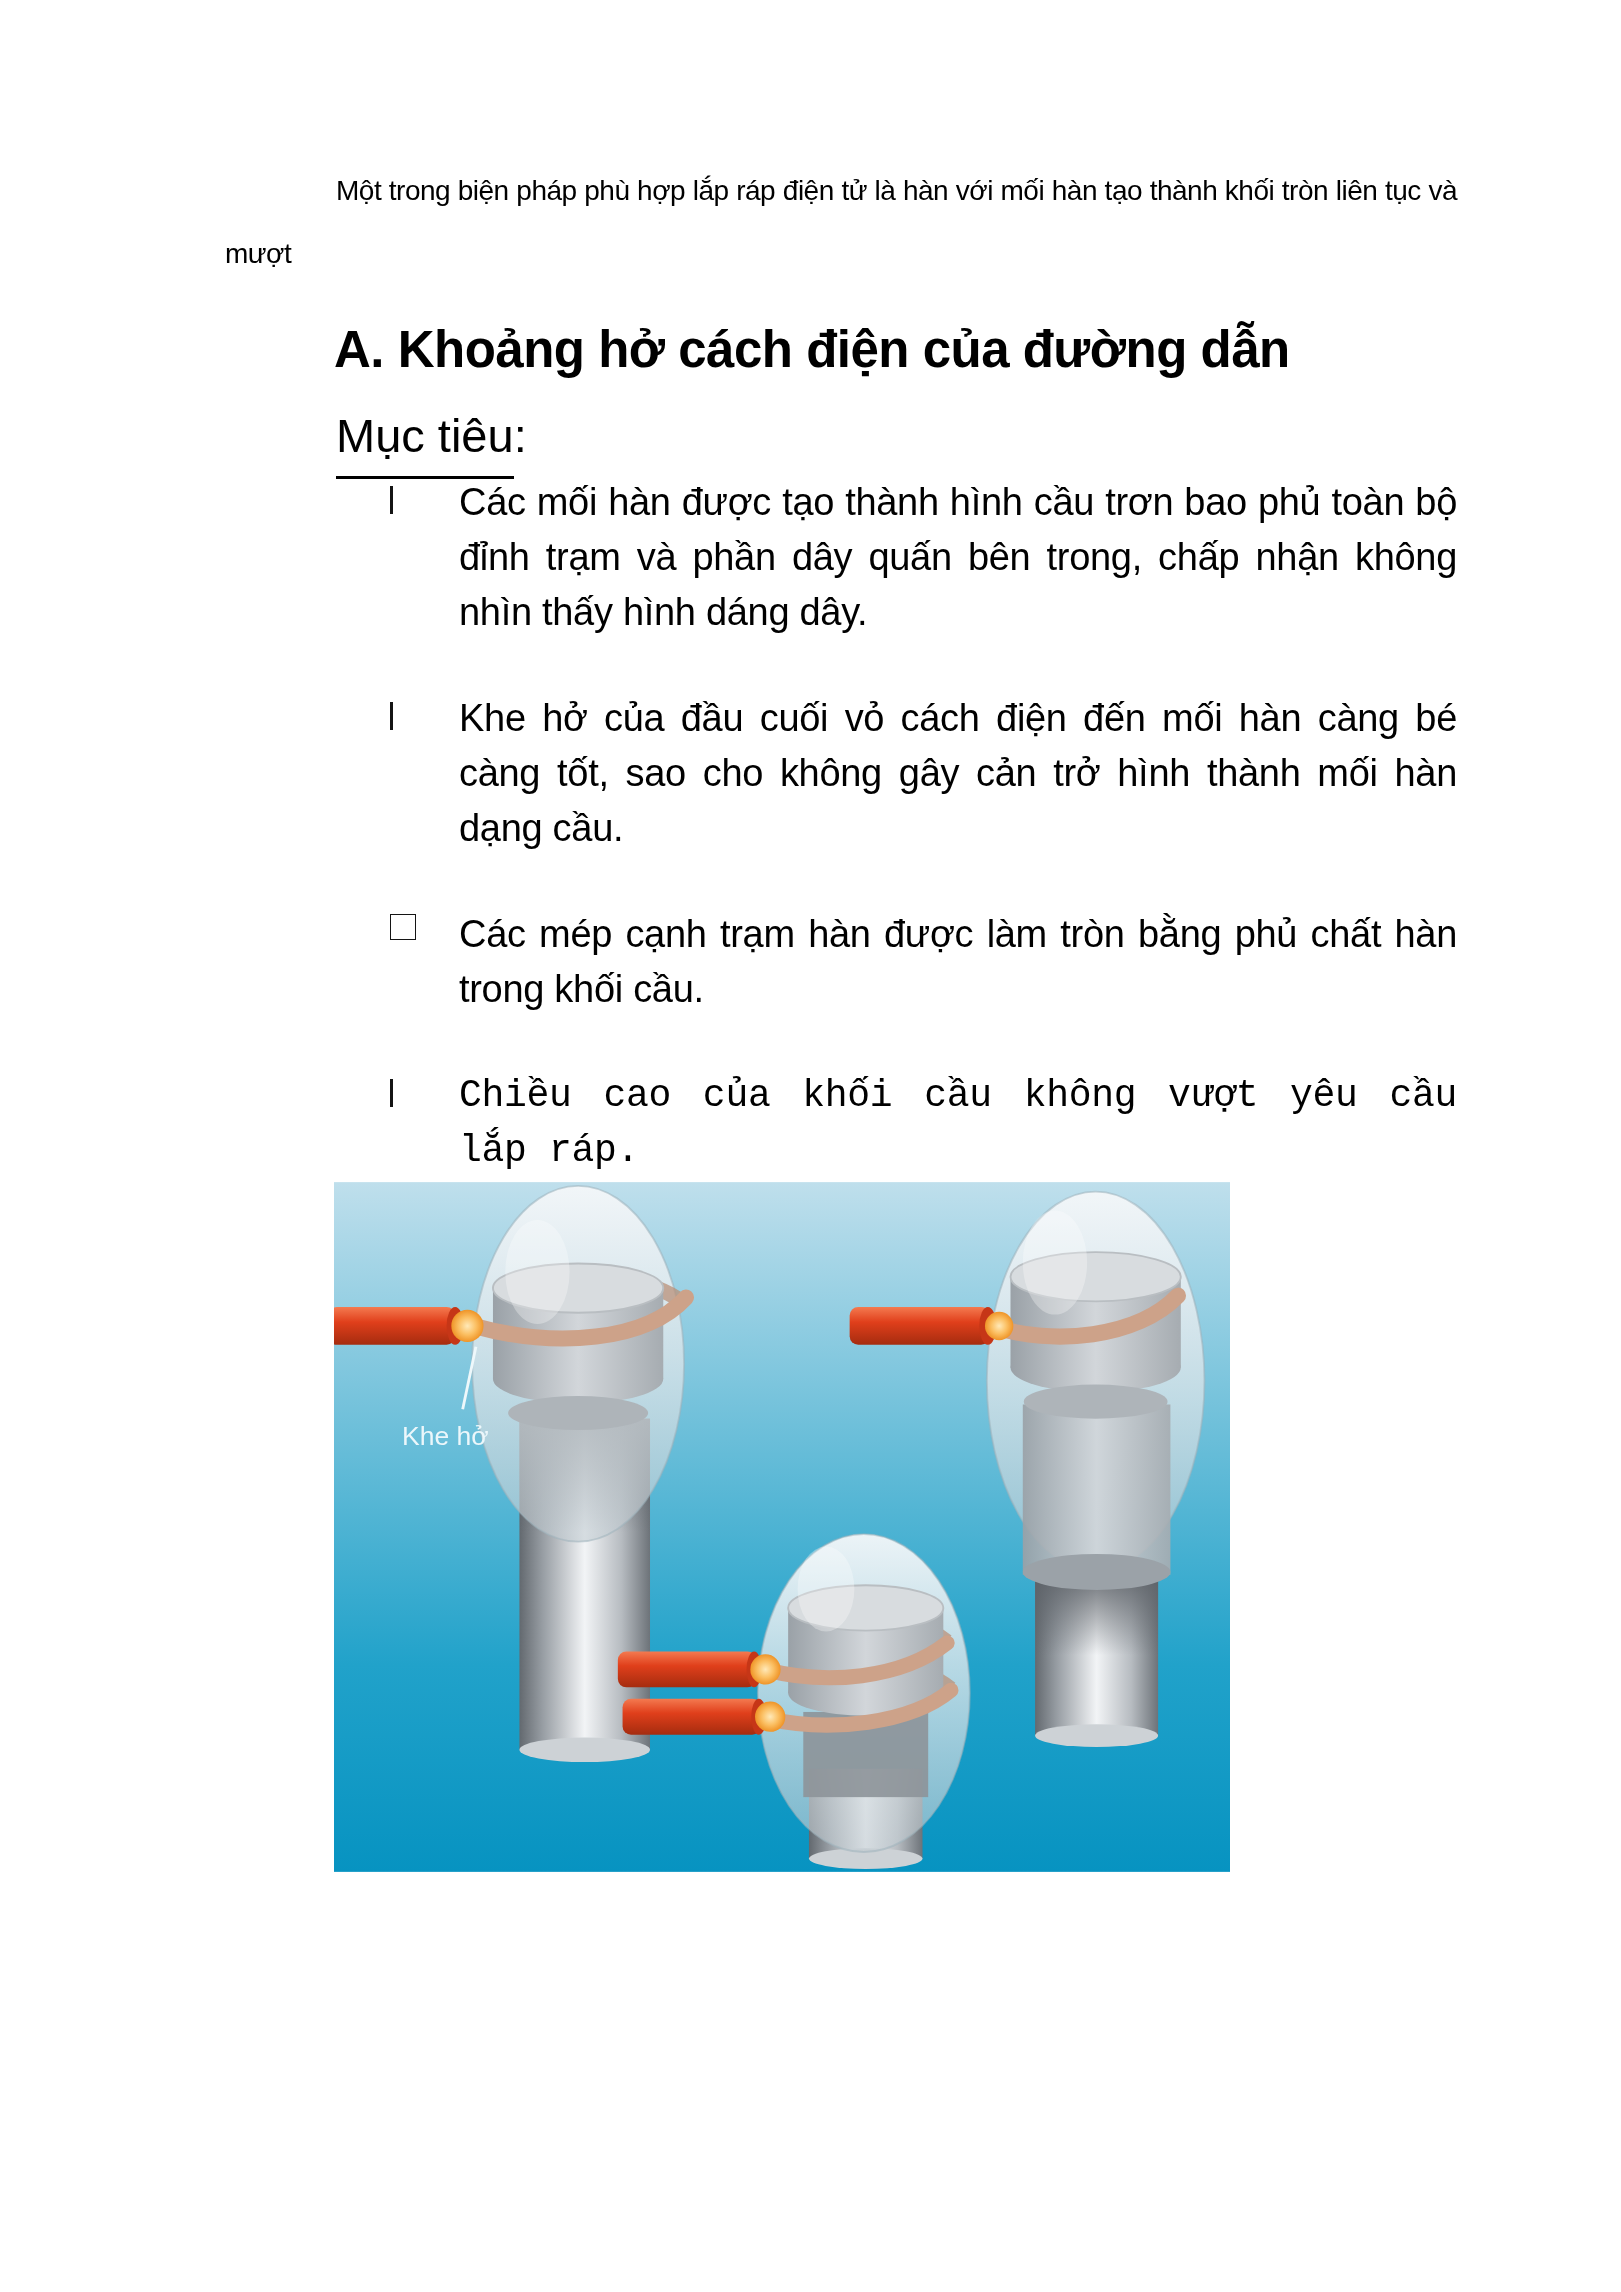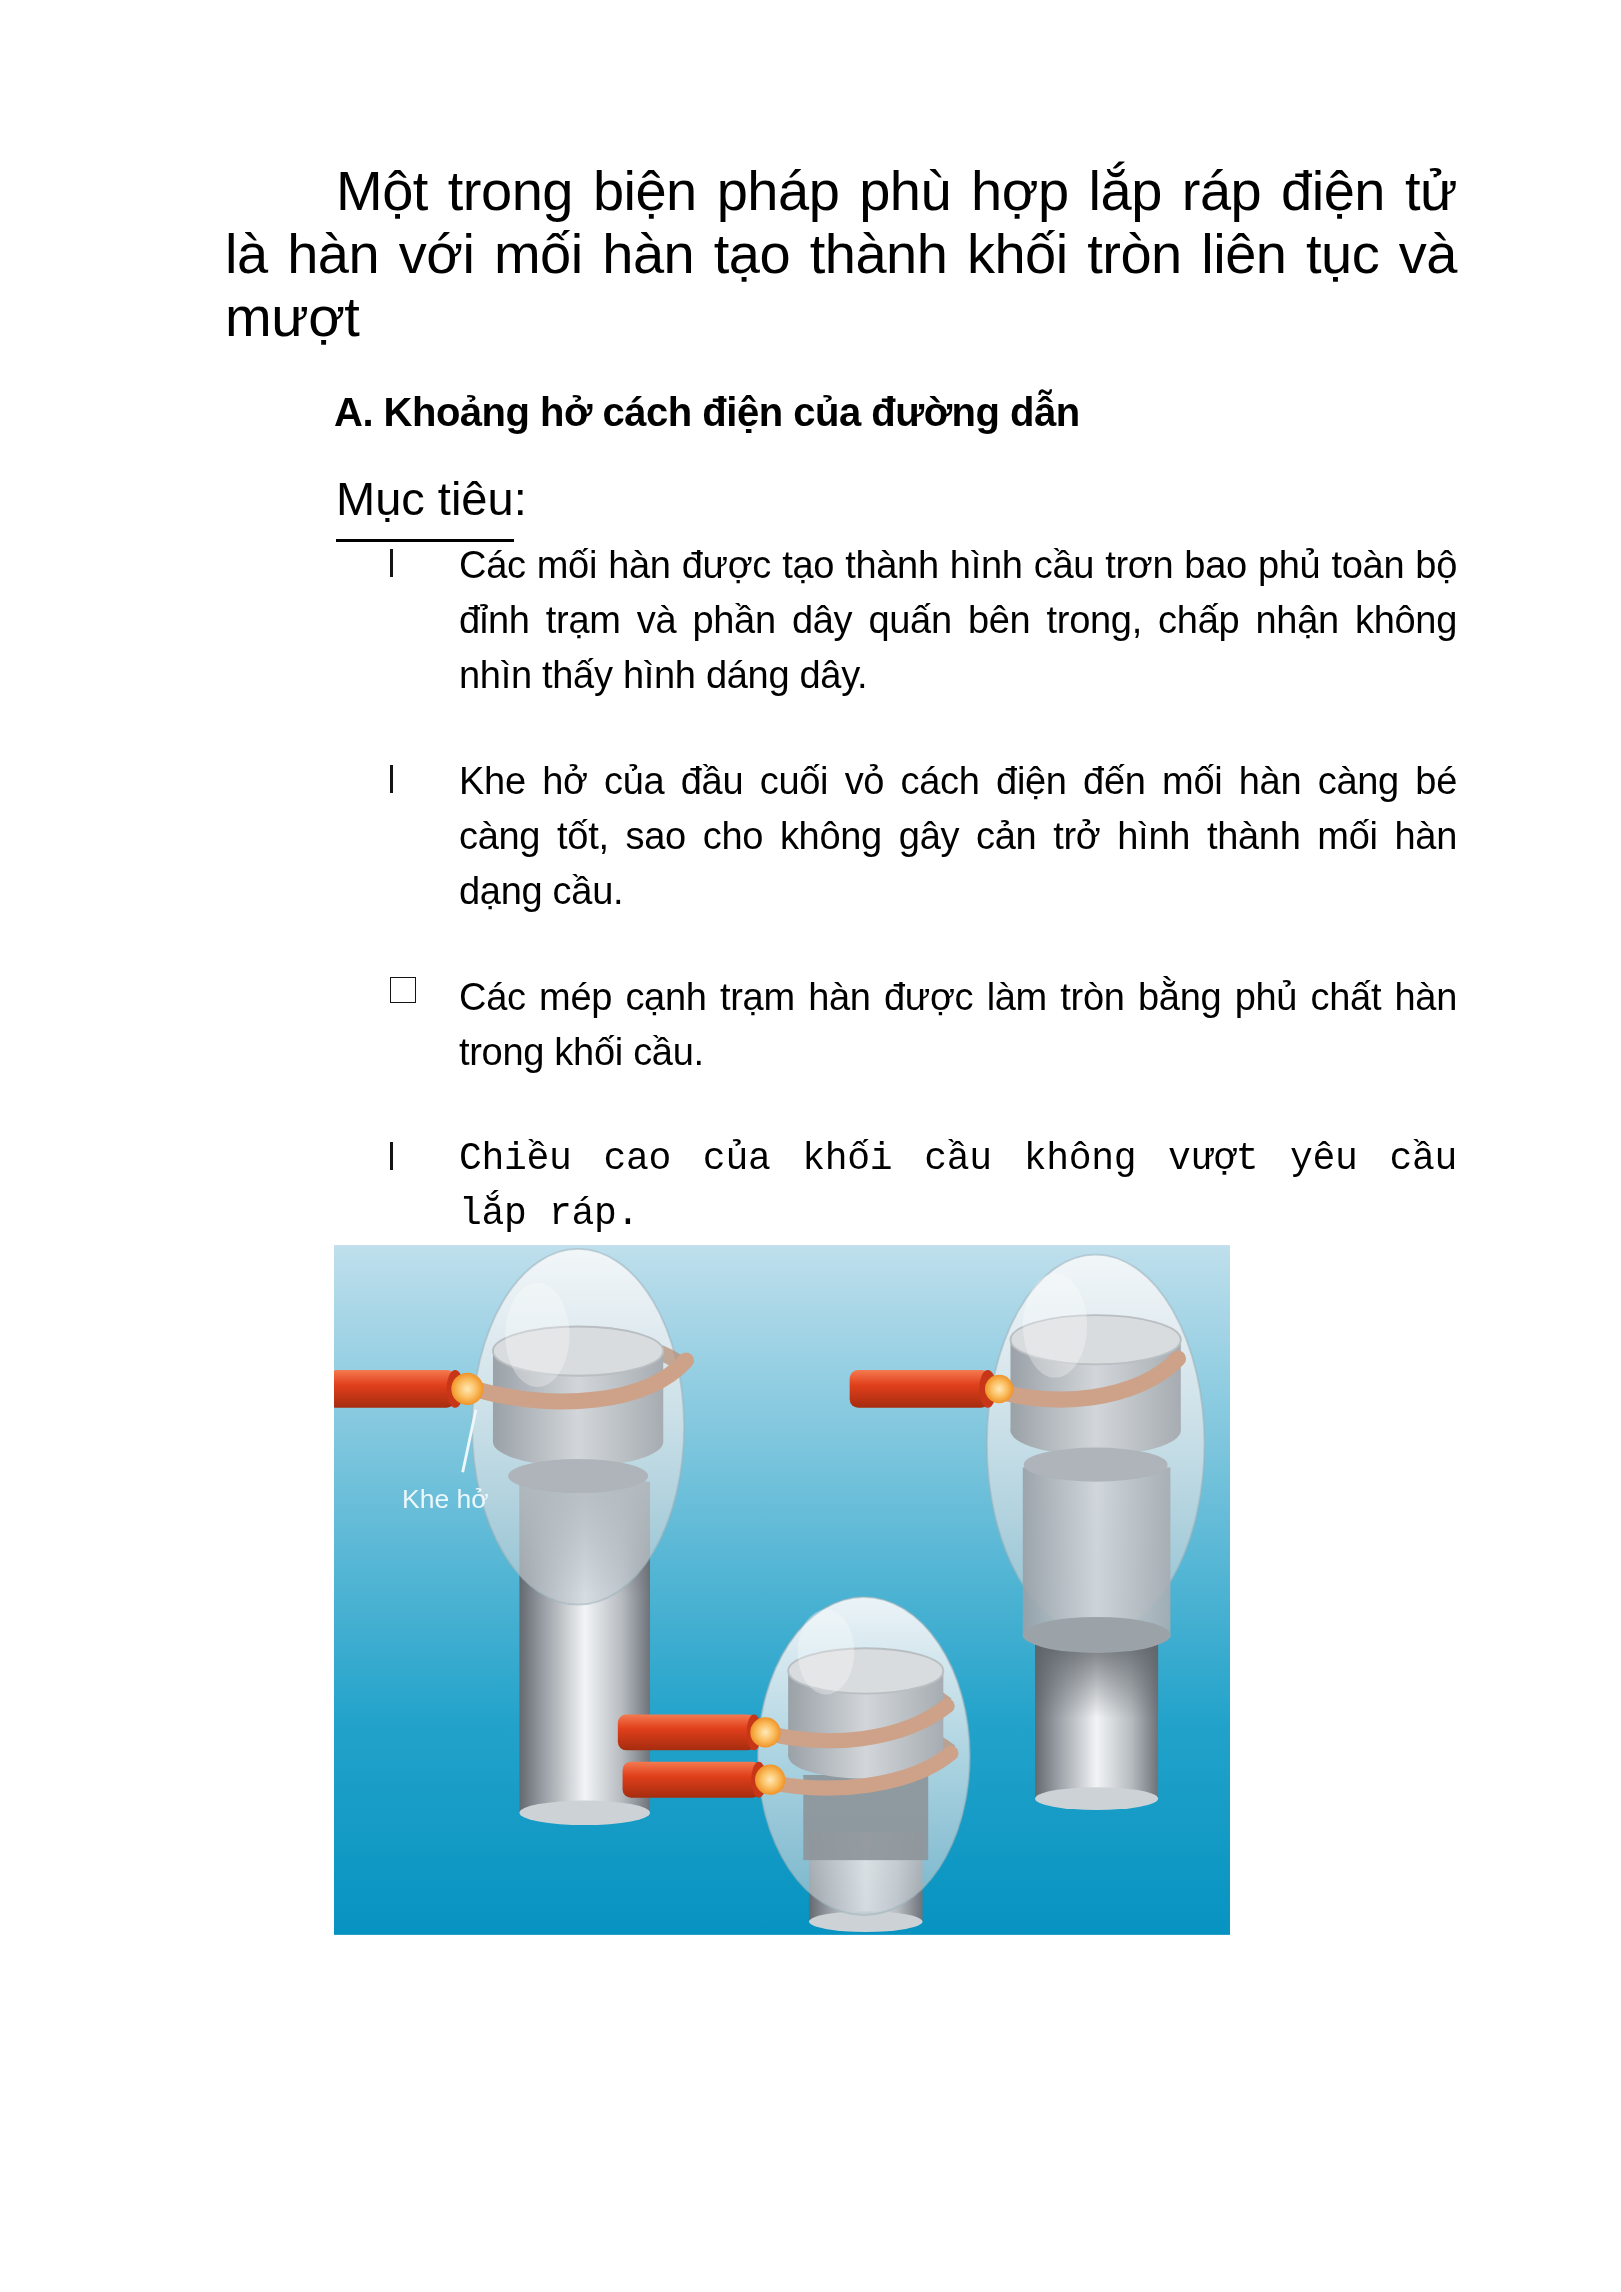--- a/index.html
+++ b/index.html
@@ -6,28 +6,28 @@
   body {
     width:1621px; height:2292px;
     background:#ffffff; color:#000;
     font-family:"Liberation Sans", sans-serif;
     overflow:hidden;
   }
   .content { padding:159px 164px 0 225px; }
 
   .p1 {
     margin:0;
-    font-size:56px; line-height:63px;
+    font-size:28px; line-height:63px;
     text-align:justify; text-align-last:left;
     text-indent:111px;
     letter-spacing:-0.5px;
   }
   .heading {
     margin:34px 0 0 109px;
-    font-size:40px; line-height:61px; font-weight:bold;
+    font-size:51px; line-height:61px; font-weight:bold;
     letter-spacing:-0.5px;
   }
   .muc {
     margin:26.5px 0 0 111px;
     font-size:47px; line-height:57px;
   }
   .muc .u { border-bottom:3.8px solid #000; padding-bottom:14px; }
 
   ul.bullets {
     margin:11px 0 0 234px; padding:0; list-style:none;

